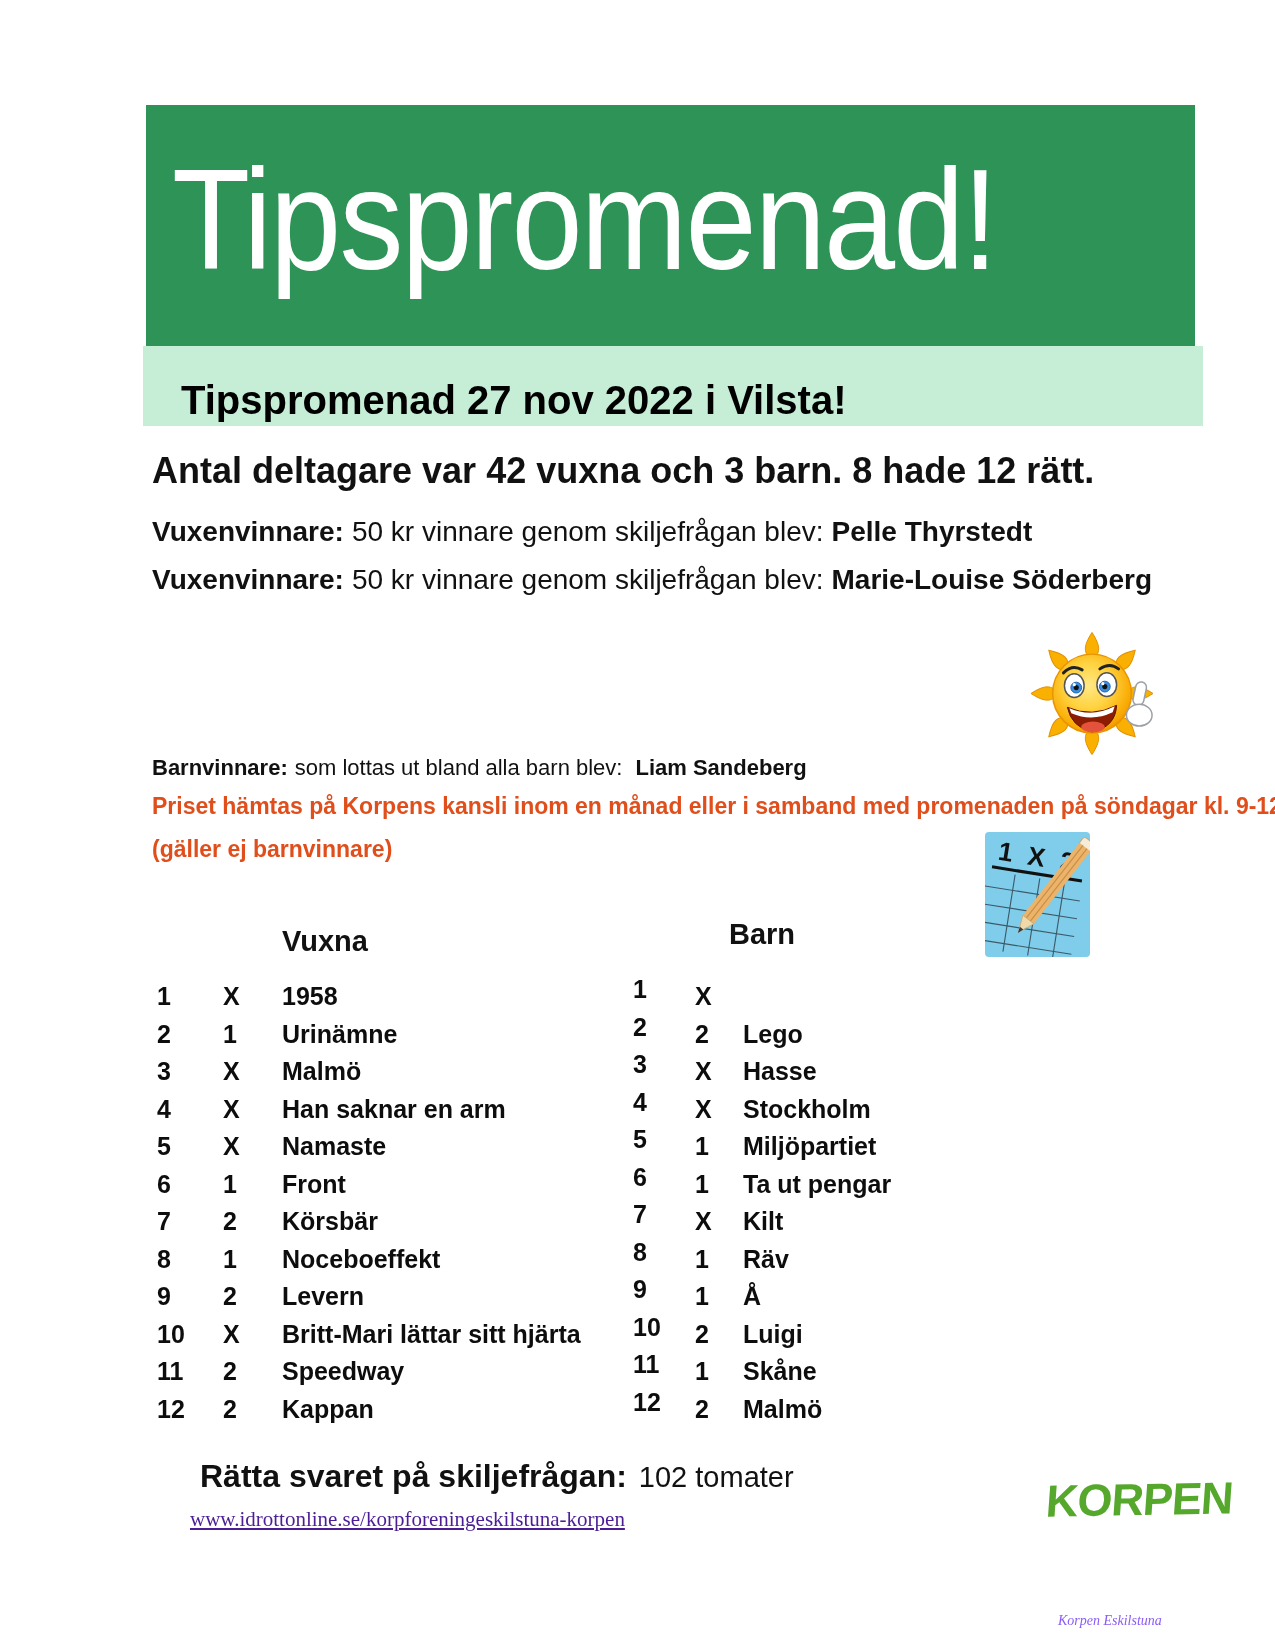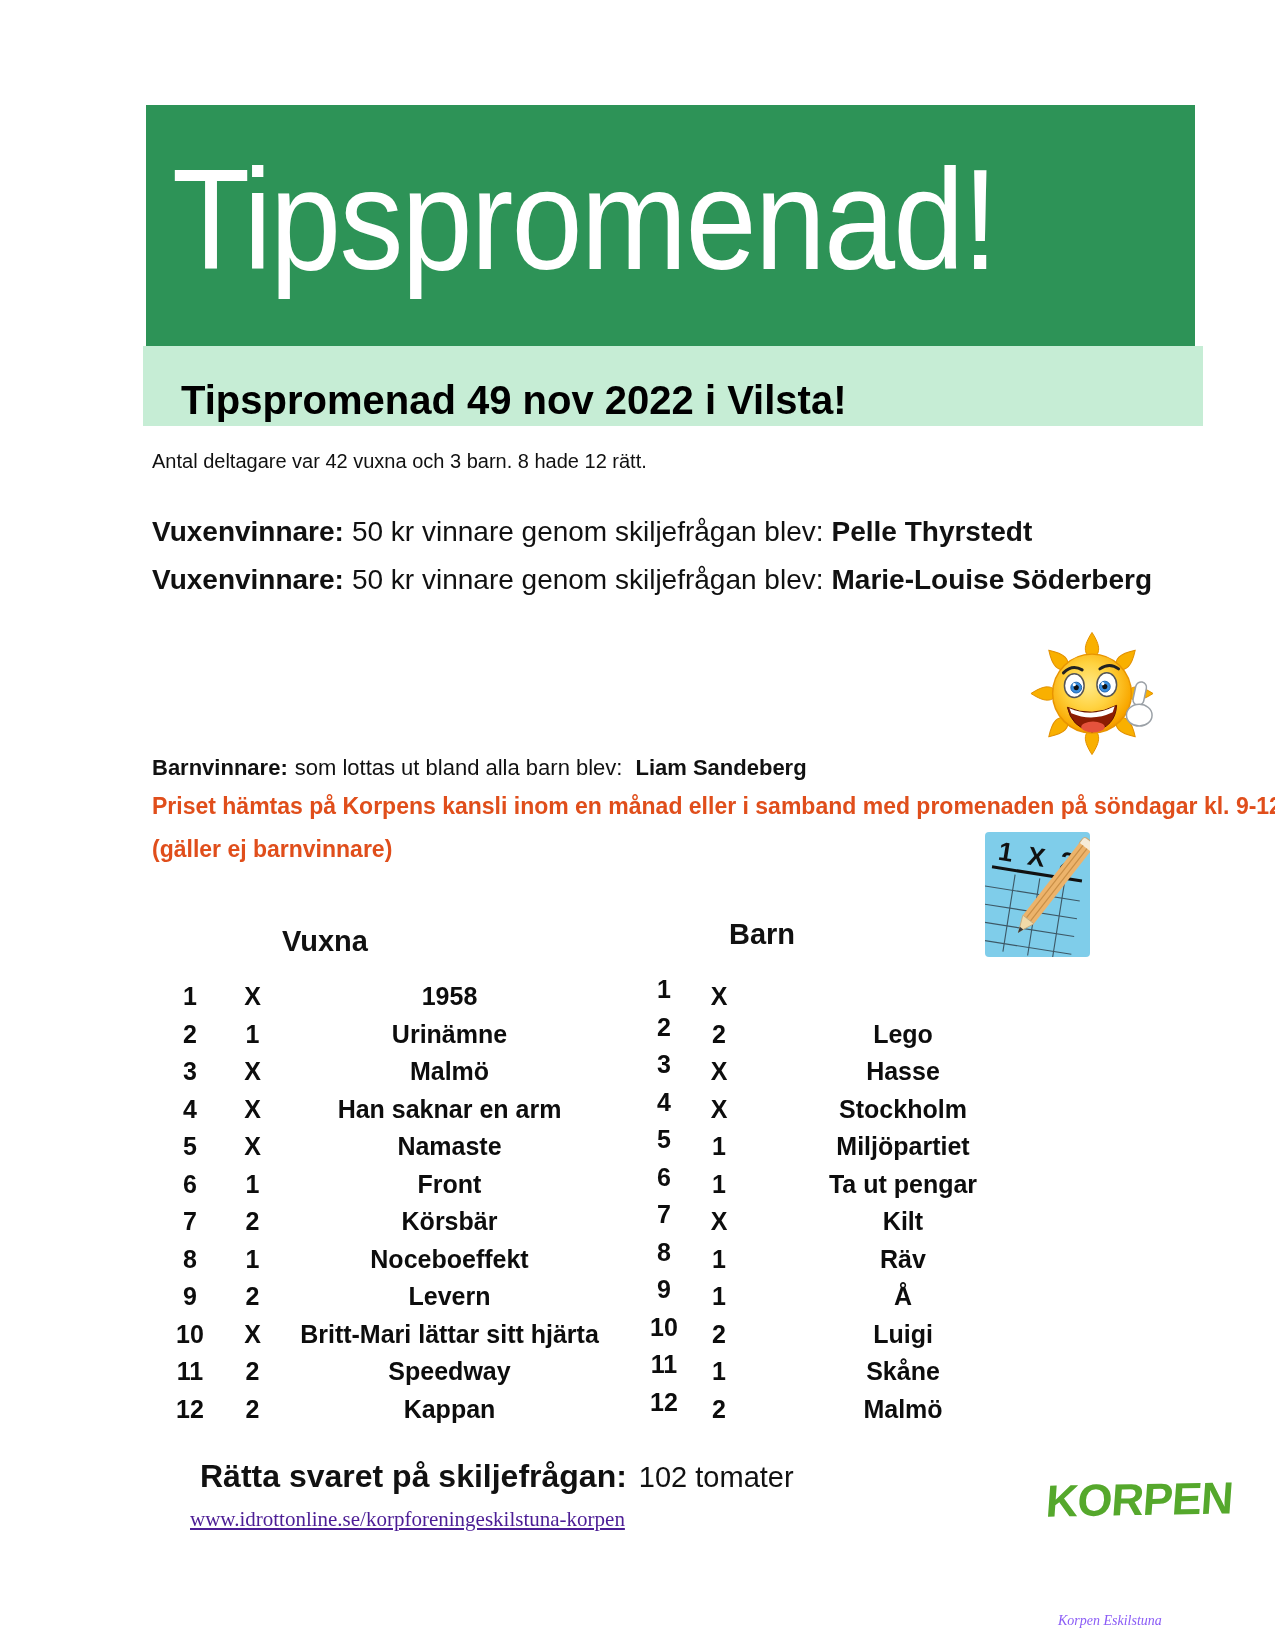--- a/index.html
+++ b/index.html
@@ -1,32 +1,32 @@
 <!DOCTYPE html>
 <html><head>
 <meta charset="utf-8">
 <style>
   html,body{margin:0;padding:0;background:#ffffff;}
   .page{
     position:relative;width:1275px;height:1650px;background:#ffffff;
-    font-family:"Liberation Sans",sans-serif;overflow:hidden;color:#111;text-align:center;
+    font-family:"Liberation Sans",sans-serif;overflow:hidden;color:#111;
   }
   
   .banner{position:absolute;left:146px;top:105px;width:1049px;height:241px;background:#2d9357;}
   .banner-title{
     position:absolute;left:26px;top:44px;color:#ffffff;
     font-size:142px;line-height:1;font-weight:300;letter-spacing:-2px;
     transform:scaleX(0.9);transform-origin:left top;white-space:nowrap;
   }
   .subbanner{position:absolute;left:143px;top:346px;width:1060px;height:80px;background:#c6edd5;}
   .subbanner-title{
     position:absolute;left:38px;top:32px;font-size:40px;font-weight:bold;color:#000;white-space:nowrap;
   }
   
-  .participants{position:absolute;left:152px;top:450px;font-size:20px;margin:0;}
+  .participants{position:absolute;left:152px;top:450px;font-size:36px;margin:0;font-weight:bold;}
   .winner-line{position:absolute;left:152px;font-size:28px;margin:0;white-space:nowrap;}
   .winner-line .mid{margin:0 8px;}
   .b{font-weight:bold;}
   .child-winner{position:absolute;left:152px;top:755px;font-size:22px;margin:0;white-space:nowrap;}
   .child-winner .mid{margin:0 7px;}
   .child-winner .name{margin-left:6px;}
   .prize-note{position:absolute;left:152px;font-size:23px;font-weight:bold;color:#e04e1b;margin:0;white-space:nowrap;}
   
   .sun-wrap{position:absolute;left:1028px;top:632px;width:128px;height:124px;}
   .slip-wrap{position:absolute;left:985px;top:832px;width:105px;height:125px;}
@@ -64,21 +64,21 @@
 </head>
 <body>
 
 <div class="page">
 
   <div class="banner">
     <div class="banner-title">Tipspromenad!</div>
   </div>
 
   <div class="subbanner">
-    <div class="subbanner-title">Tipspromenad 49 nov 2022 i Vilsta!</div>
+    <div class="subbanner-title">Tipspromenad 27 nov 2022 i Vilsta!</div>
   </div>
 
   <p class="participants">Antal deltagare var 42 vuxna och 3 barn. 8 hade 12 rätt.</p>
 
   <p class="winner-line" style="top:516px">
     <span class="b">Vuxenvinnare:</span><span class="mid">50 kr vinnare genom skiljefrågan blev:</span><span class="b">Pelle Thyrstedt</span>
   </p>
   <p class="winner-line" style="top:564px">
     <span class="b">Vuxenvinnare:</span><span class="mid">50 kr vinnare genom skiljefrågan blev:</span><span class="b">Marie-Louise Söderberg</span>
   </p>

